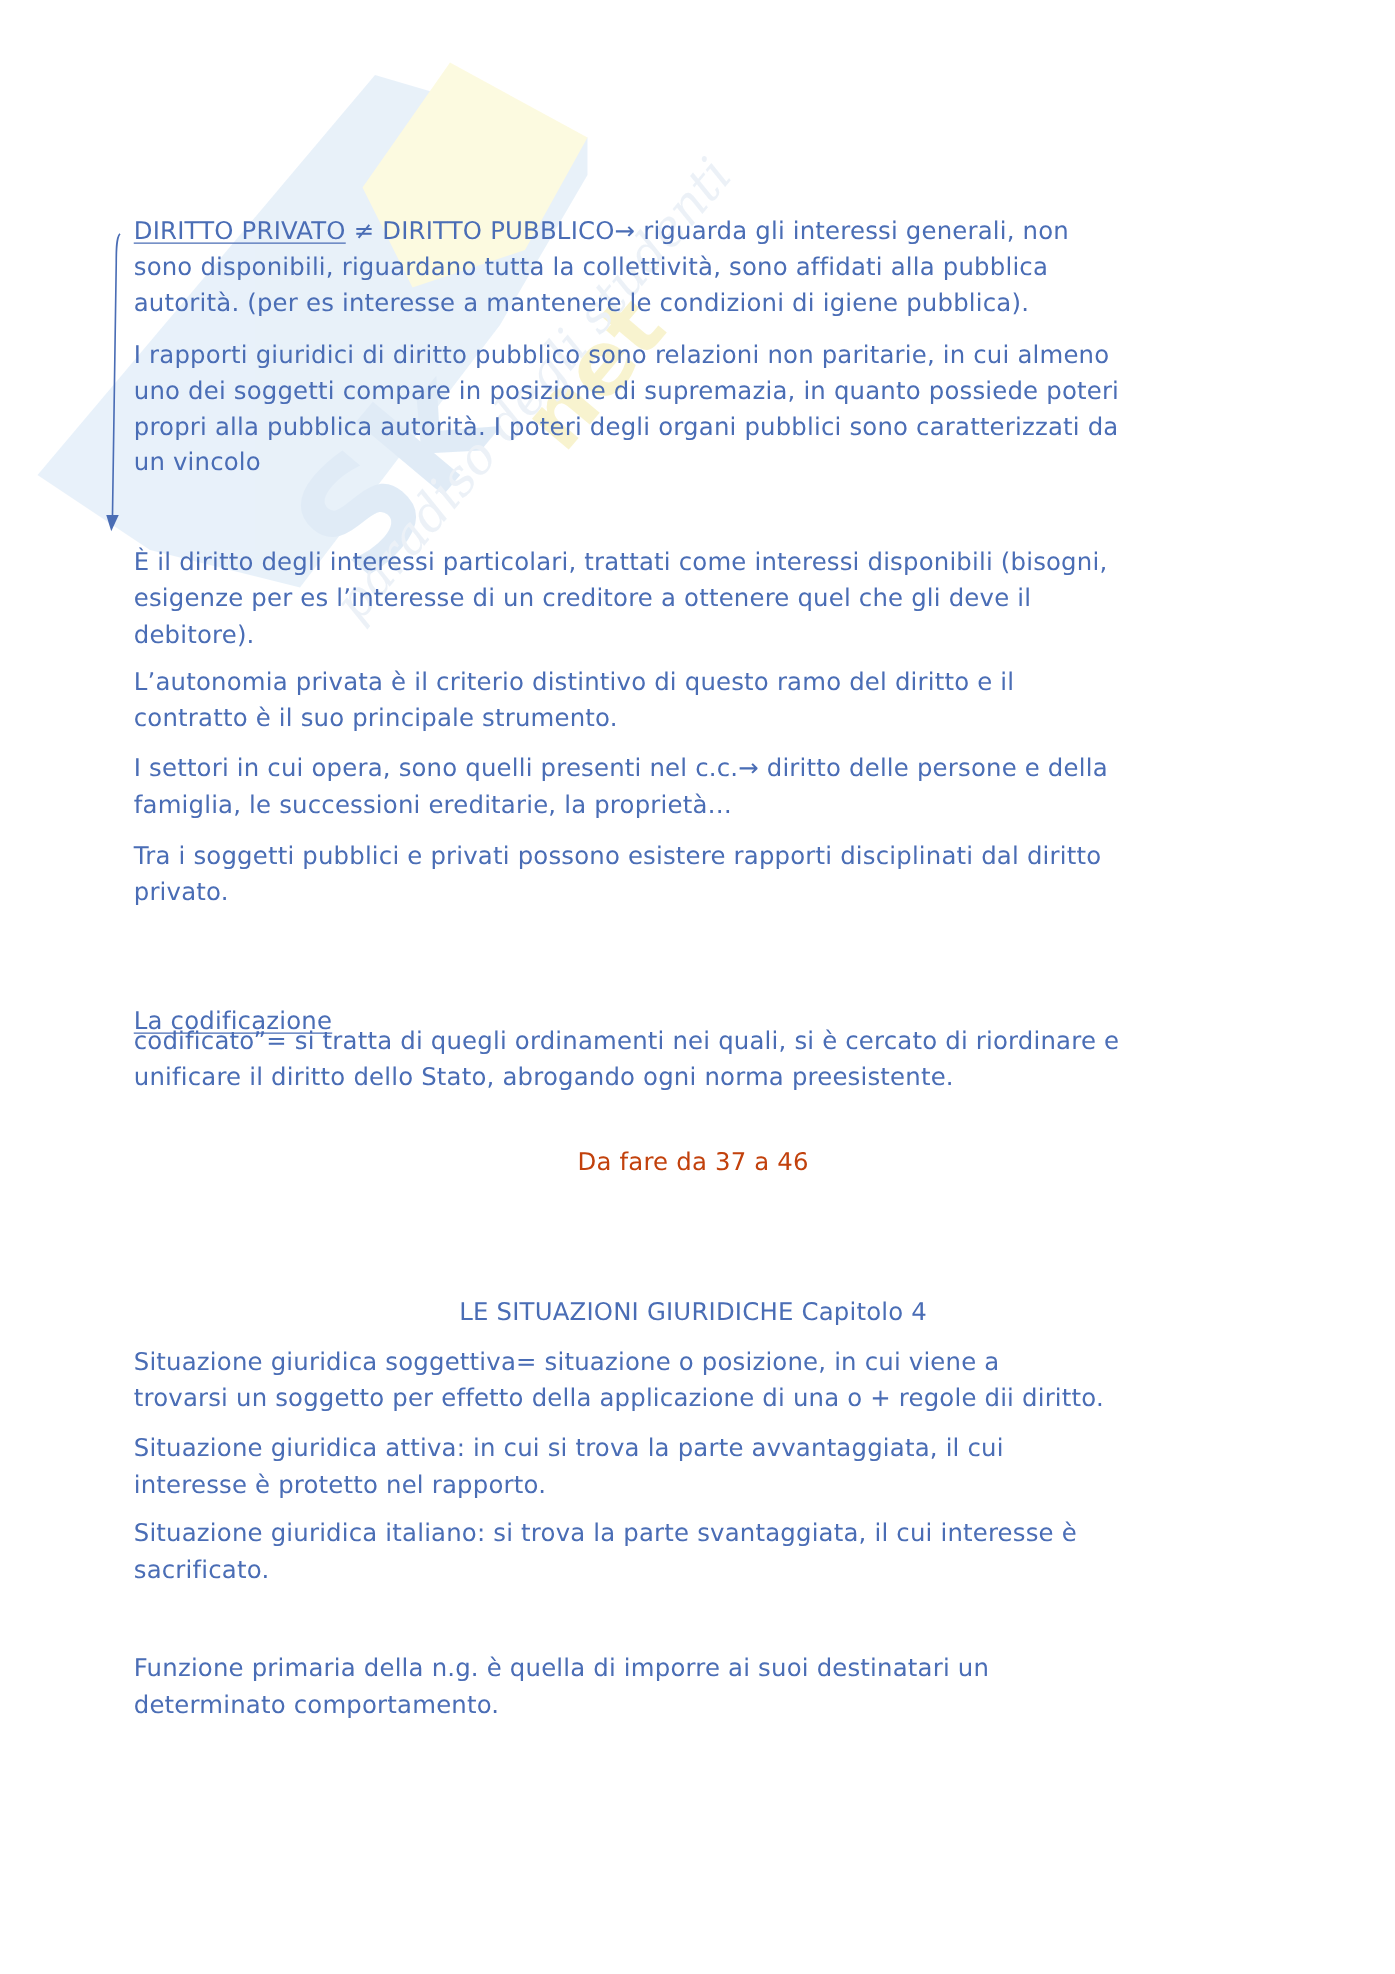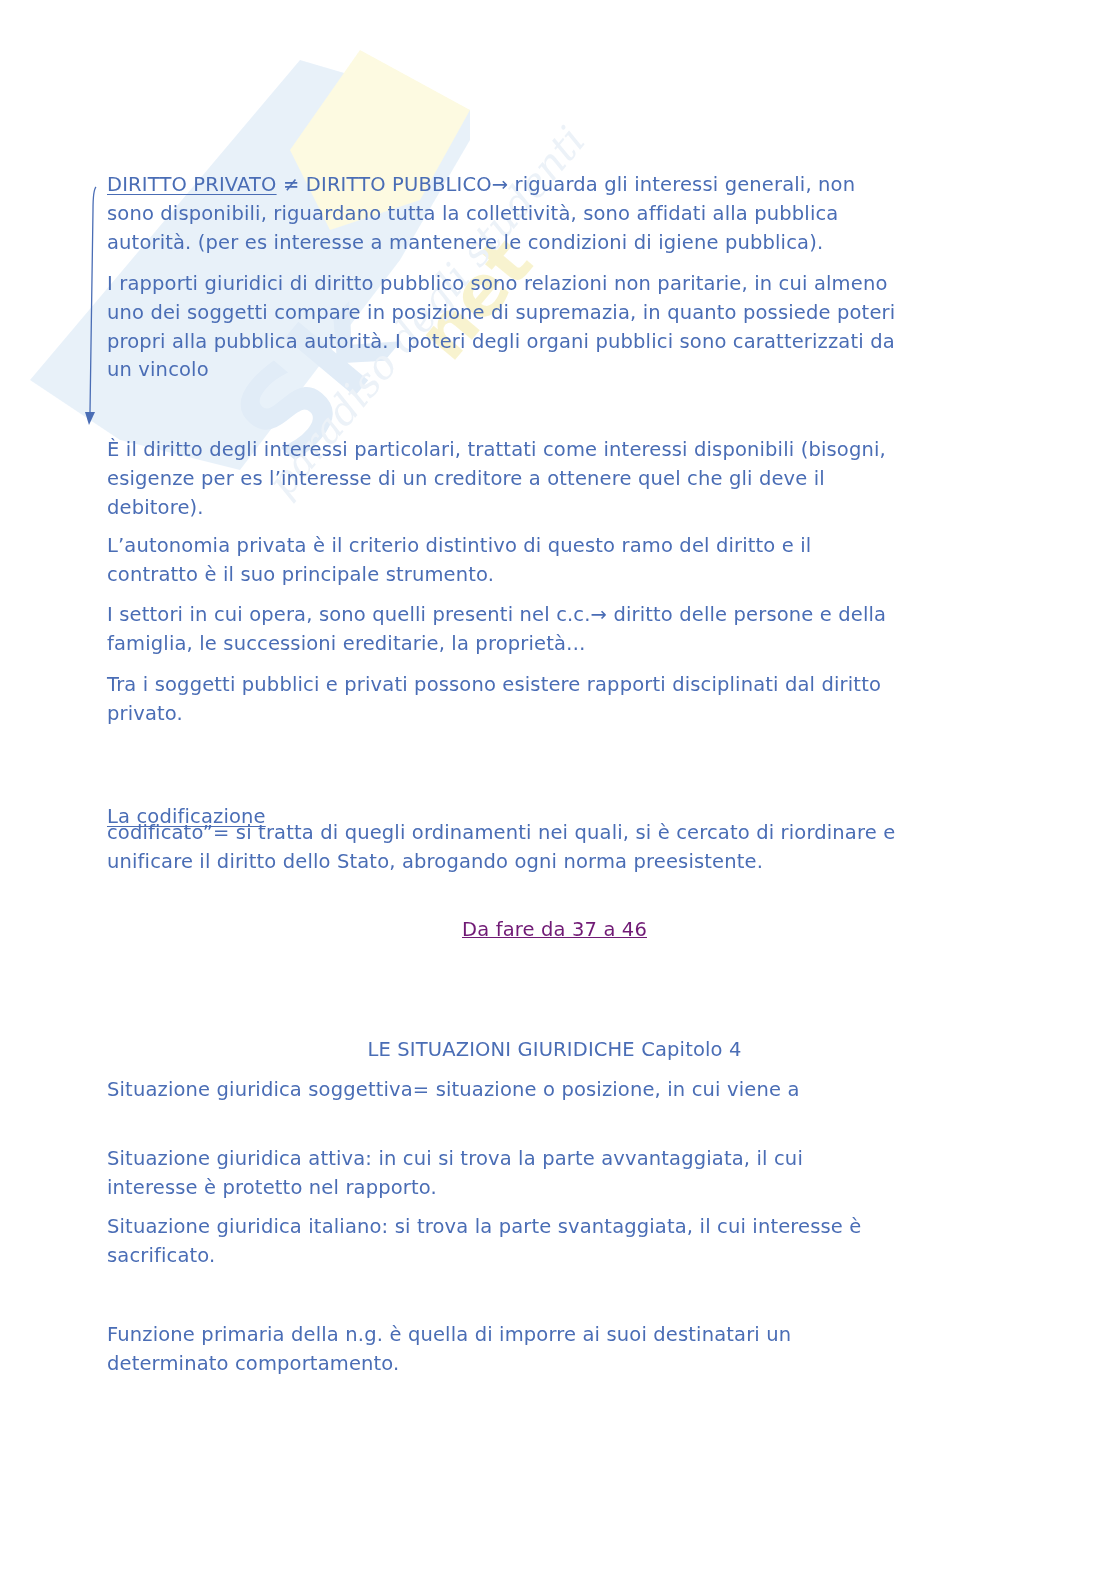--- a/index.html
+++ b/index.html
@@ -41,21 +41,21 @@
       margin: 0;
       white-space: nowrap;
     }
     .p .ln { display: block; }
     .u { text-decoration: underline; text-underline-offset: 3px; text-decoration-thickness: 1px; }
     .b { font-weight: normal; }
     .center {
       text-align: center;
       width: 895px;
     }
-    .red { color: #701a75; text-decoration: underline; }
+    .red { color: #c2410c; }
     .arrow-line {
       position: absolute;
       left: 0;
       top: 0;
       z-index: 2;
     }
   </style>
 </head>
 <body>
 
@@ -118,20 +118,21 @@
     <span class="ln">codificato”= si tratta di quegli ordinamenti nei quali, si è cercato di riordinare e</span>
     <span class="ln">unificare il diritto dello Stato, abrogando ogni norma preesistente.</span>
   </div>
 
   <div class="p center red" style="top:916px;">Da fare da 37 a 46</div>
 
   <div class="p center" style="top:1036px;">LE SITUAZIONI GIURIDICHE Capitolo 4</div>
 
   <div class="p" style="top:1076px;">
     <span class="ln"><span class="b">Situazione giuridica soggettiva</span><span>= situazione o posizione, in cui viene a</span></span>
+    <span class="ln">trovarsi un soggetto per effetto della applicazione di una o + regole dii diritto.</span>
   </div>
 
   <div class="p" style="top:1145px;">
     <span class="ln"><span class="b">Situazione giuridica attiva</span><span>: in cui si trova la parte avvantaggiata, il cui</span></span>
     <span class="ln">interesse è protetto nel rapporto.</span>
   </div>
 
   <div class="p" style="top:1213px;">
     <span class="ln"><span class="b">Situazione giuridica italiano</span><span>: si trova la parte svantaggiata, il cui interesse è</span></span>
     <span class="ln">sacrificato.</span>

